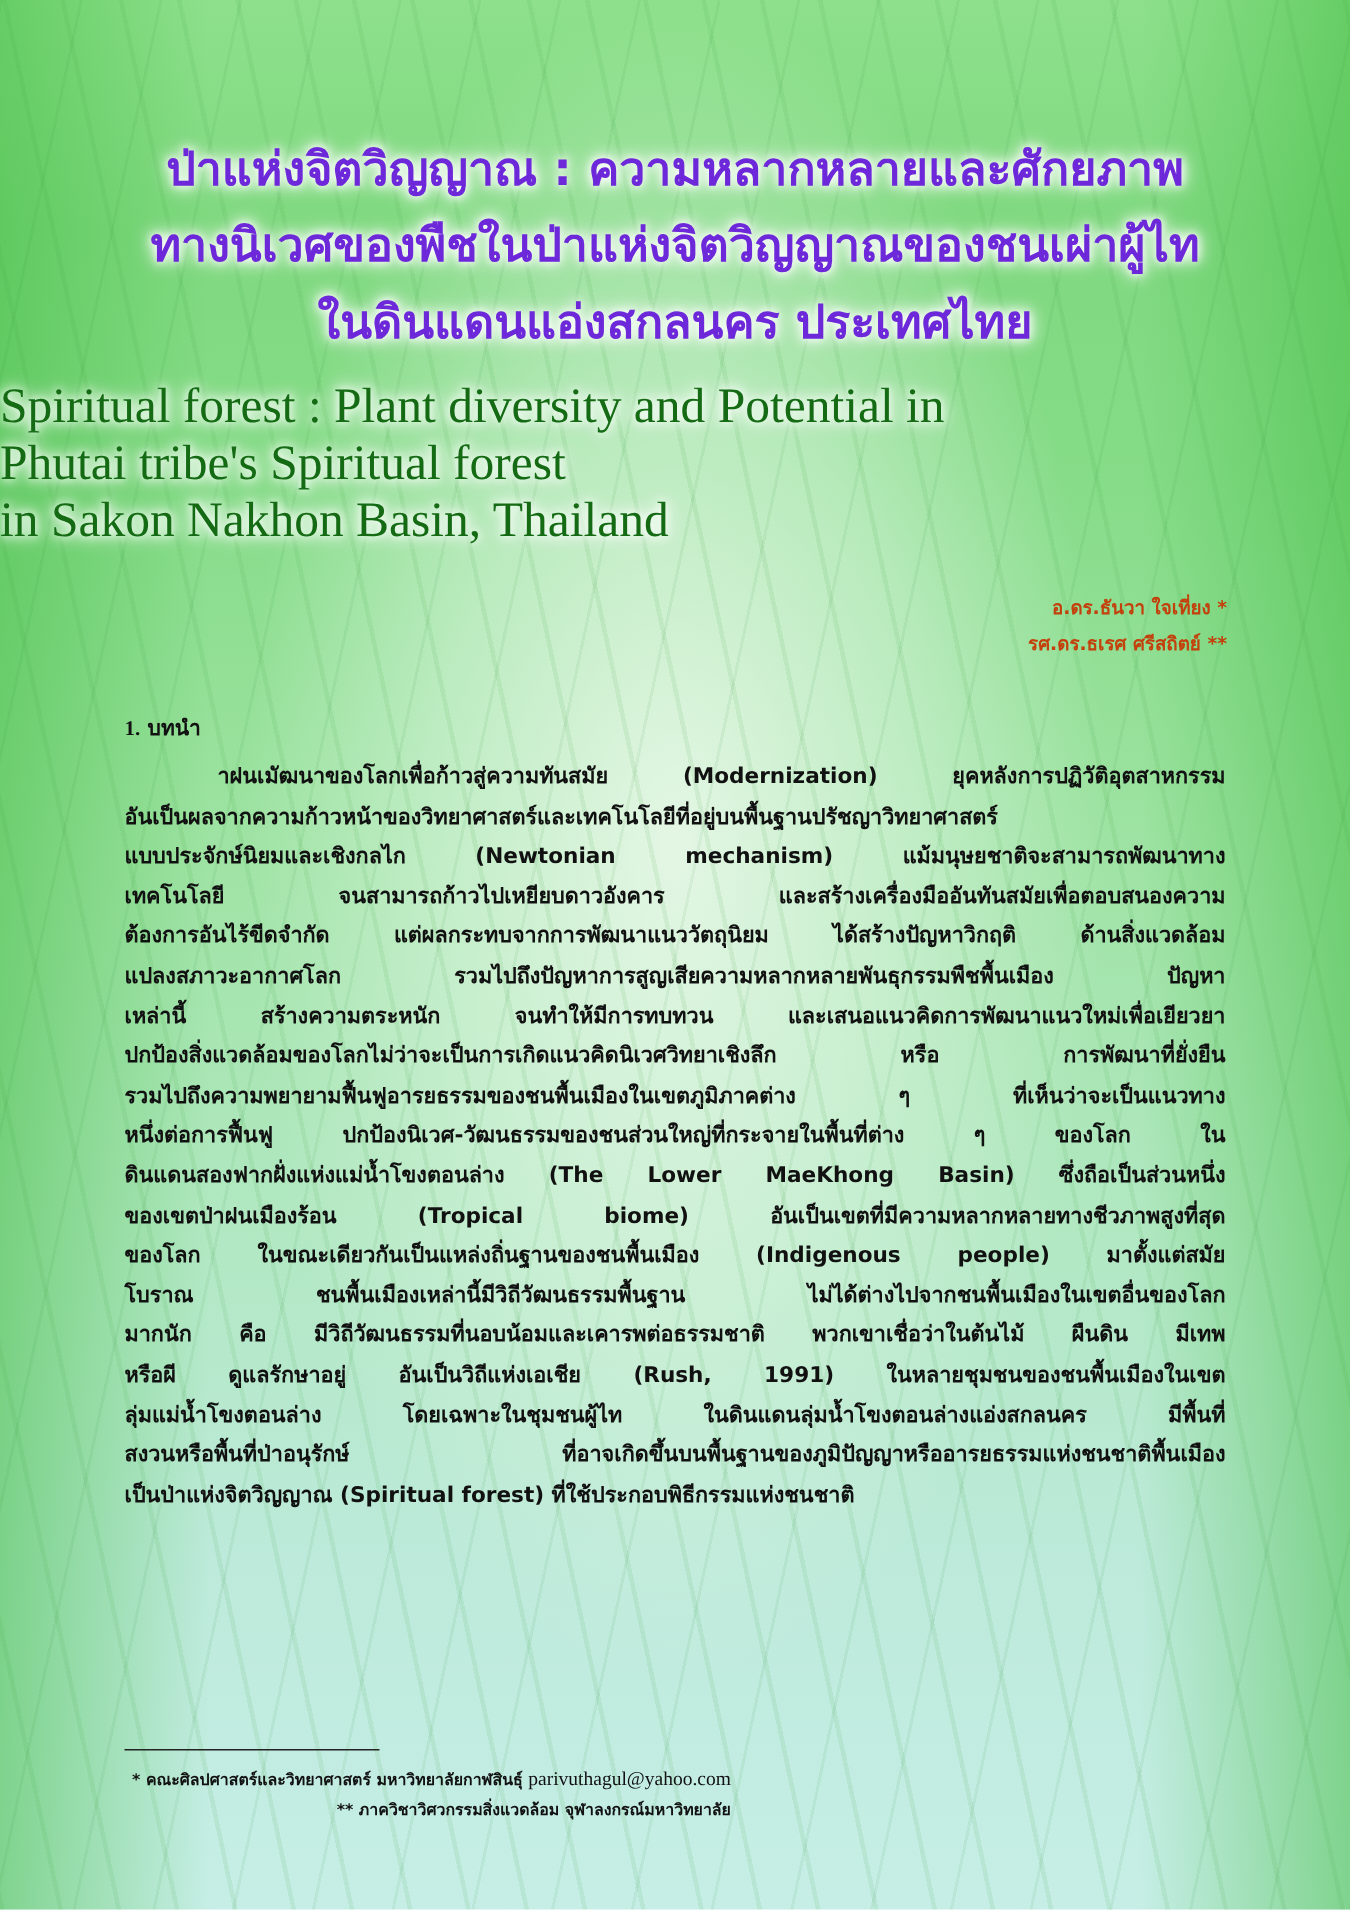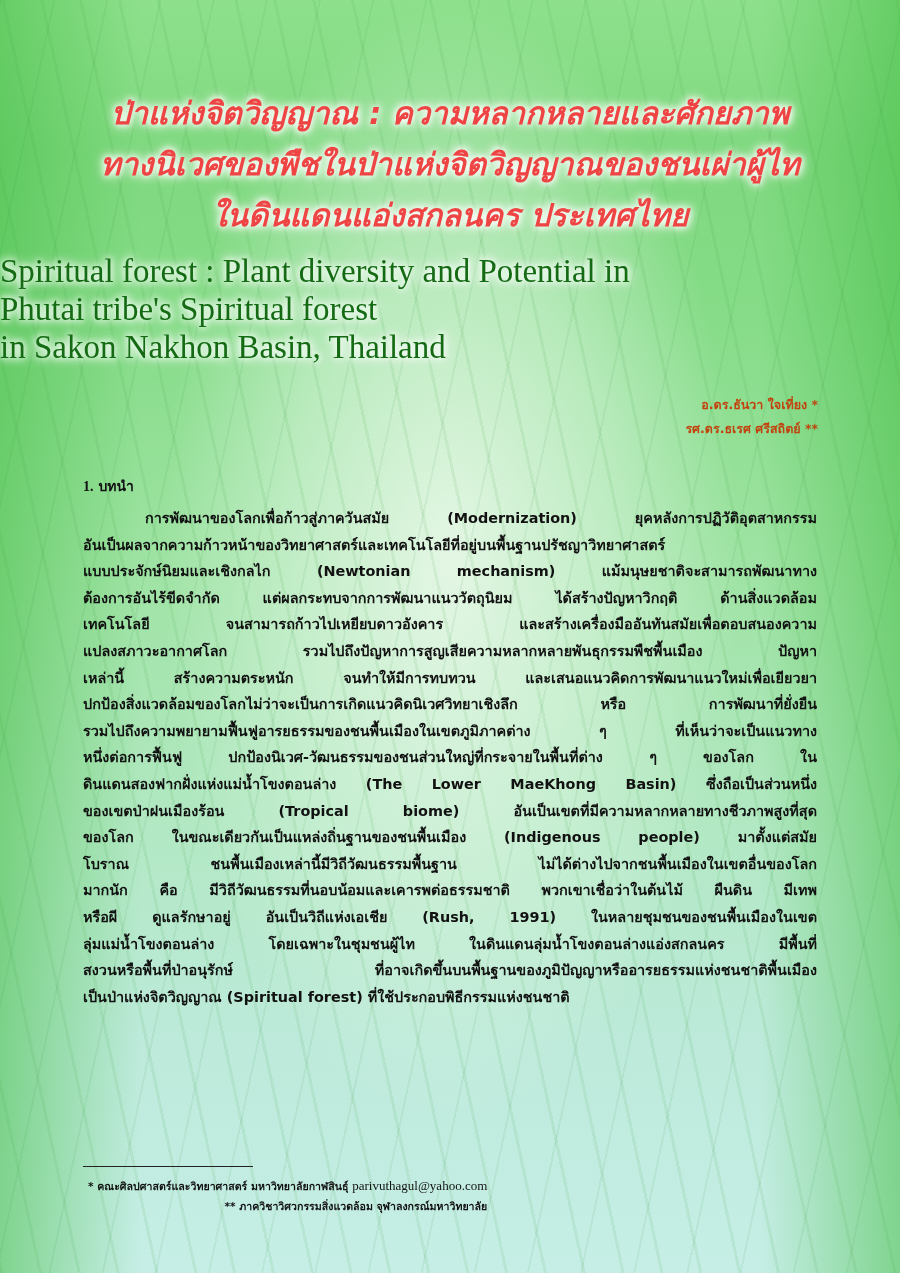--- a/index.html
+++ b/index.html
@@ -32,23 +32,22 @@
     .title-th {
       position: absolute;
       left: 0;
       width: 900px;
       top: 88px;
       text-align: center;
       font-family: "DejaVu Sans", sans-serif;
       font-weight: bold;
       font-size: 31px;
       line-height: 51px;
-      color: #ef4444;
+      color: #6d28d9;
       text-shadow: 0 0 6px #ffffff, 0 0 10px #ffffff, 0 0 14px #f4fff4;
-      font-style: italic;
     }
     .title-th div { white-space: nowrap; }
     .title-en {
       position: absolute;
       left: 0;
       width: 900px;
       top: 252px;
       font-family: Liberation Serif, serif;
       font-size: 33px;
       line-height: 38px;
@@ -153,25 +152,25 @@
     <div>อ.ดร.ธันวา  ใจเที่ยง *</div>
     <div>รศ.ดร.ธเรศ  ศรีสถิตย์ **</div>
   </div>
 
   <div class="section-heading">
     <span class="num">1.</span>
     <span>บทนำ</span>
   </div>
 
   <div class="body-text">
-    <span class="line first">การพัฒนาของโลกเพื่อก้าวสู่ภาควันสมัย (Modernization) ยุคหลังการปฏิวัติอุตสาหกรรม</span>
+    <span class="line first">าฝนเมัฒนาของโลกเพื่อก้าวสู่ความทันสมัย (Modernization) ยุคหลังการปฏิวัติอุตสาหกรรม</span>
     <span class="line">อันเป็นผลจากความก้าวหน้าของวิทยาศาสตร์และเทคโนโลยีที่อยู่บนพื้นฐานปรัชญาวิทยาศาสตร์</span>
     <span class="line">แบบประจักษ์นิยมและเชิงกลไก (Newtonian mechanism) แม้มนุษยชาติจะสามารถพัฒนาทาง</span>
+    <span class="line">เทคโนโลยี จนสามารถก้าวไปเหยียบดาวอังคาร และสร้างเครื่องมืออันทันสมัยเพื่อตอบสนองความ</span>
     <span class="line">ต้องการอันไร้ขีดจำกัด แต่ผลกระทบจากการพัฒนาแนววัตถุนิยม ได้สร้างปัญหาวิกฤติ ด้านสิ่งแวดล้อม</span>
-    <span class="line">เทคโนโลยี จนสามารถก้าวไปเหยียบดาวอังคาร และสร้างเครื่องมืออันทันสมัยเพื่อตอบสนองความ</span>
     <span class="line">แปลงสภาวะอากาศโลก รวมไปถึงปัญหาการสูญเสียความหลากหลายพันธุกรรมพืชพื้นเมือง ปัญหา</span>
     <span class="line">เหล่านี้ สร้างความตระหนัก จนทำให้มีการทบทวน และเสนอแนวคิดการพัฒนาแนวใหม่เพื่อเยียวยา</span>
     <span class="line">ปกป้องสิ่งแวดล้อมของโลกไม่ว่าจะเป็นการเกิดแนวคิดนิเวศวิทยาเชิงลึก หรือ การพัฒนาที่ยั่งยืน</span>
     <span class="line">รวมไปถึงความพยายามฟื้นฟูอารยธรรมของชนพื้นเมืองในเขตภูมิภาคต่าง ๆ ที่เห็นว่าจะเป็นแนวทาง</span>
     <span class="line">หนึ่งต่อการฟื้นฟู ปกป้องนิเวศ-วัฒนธรรมของชนส่วนใหญ่ที่กระจายในพื้นที่ต่าง ๆ ของโลก ใน</span>
     <span class="line">ดินแดนสองฟากฝั่งแห่งแม่น้ำโขงตอนล่าง (The Lower MaeKhong Basin) ซึ่งถือเป็นส่วนหนึ่ง</span>
     <span class="line">ของเขตป่าฝนเมืองร้อน (Tropical biome) อันเป็นเขตที่มีความหลากหลายทางชีวภาพสูงที่สุด</span>
     <span class="line">ของโลก ในขณะเดียวกันเป็นแหล่งถิ่นฐานของชนพื้นเมือง (Indigenous people) มาตั้งแต่สมัย</span>
     <span class="line">โบราณ ชนพื้นเมืองเหล่านี้มีวิถีวัฒนธรรมพื้นฐาน ไม่ได้ต่างไปจากชนพื้นเมืองในเขตอื่นของโลก</span>
     <span class="line">มากนัก คือ มีวิถีวัฒนธรรมที่นอบน้อมและเคารพต่อธรรมชาติ พวกเขาเชื่อว่าในต้นไม้ ผืนดิน มีเทพ</span>

